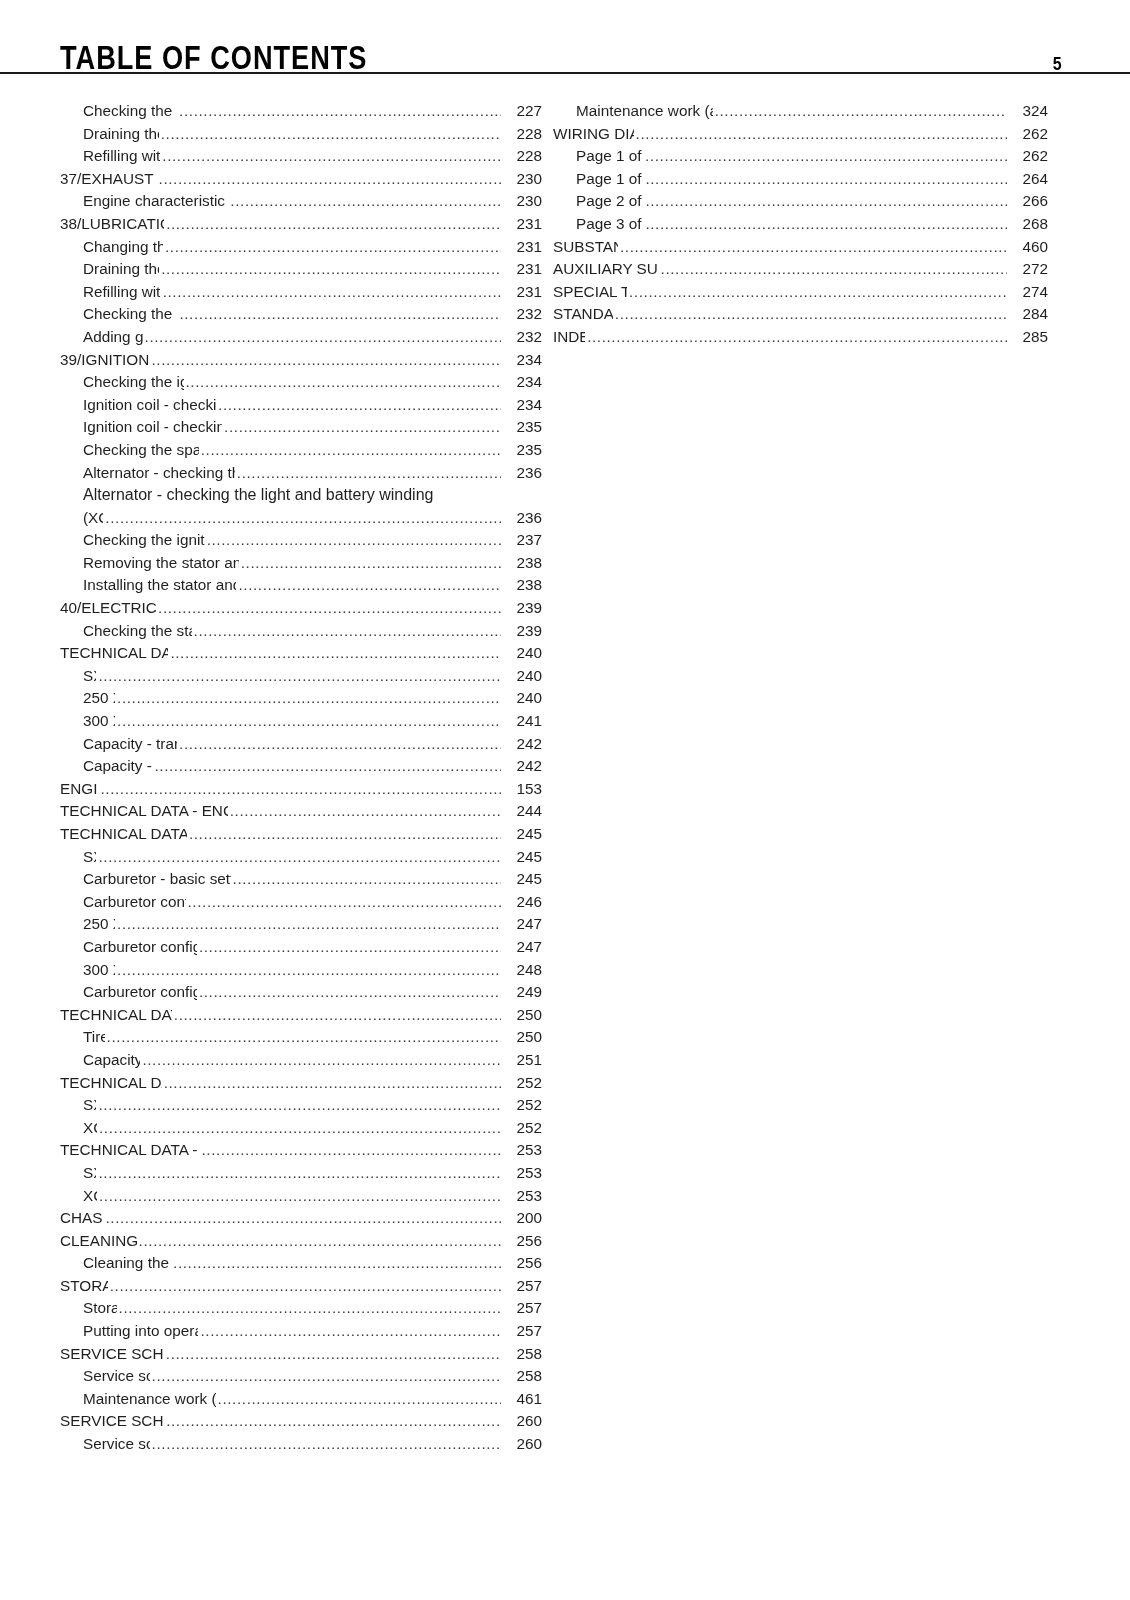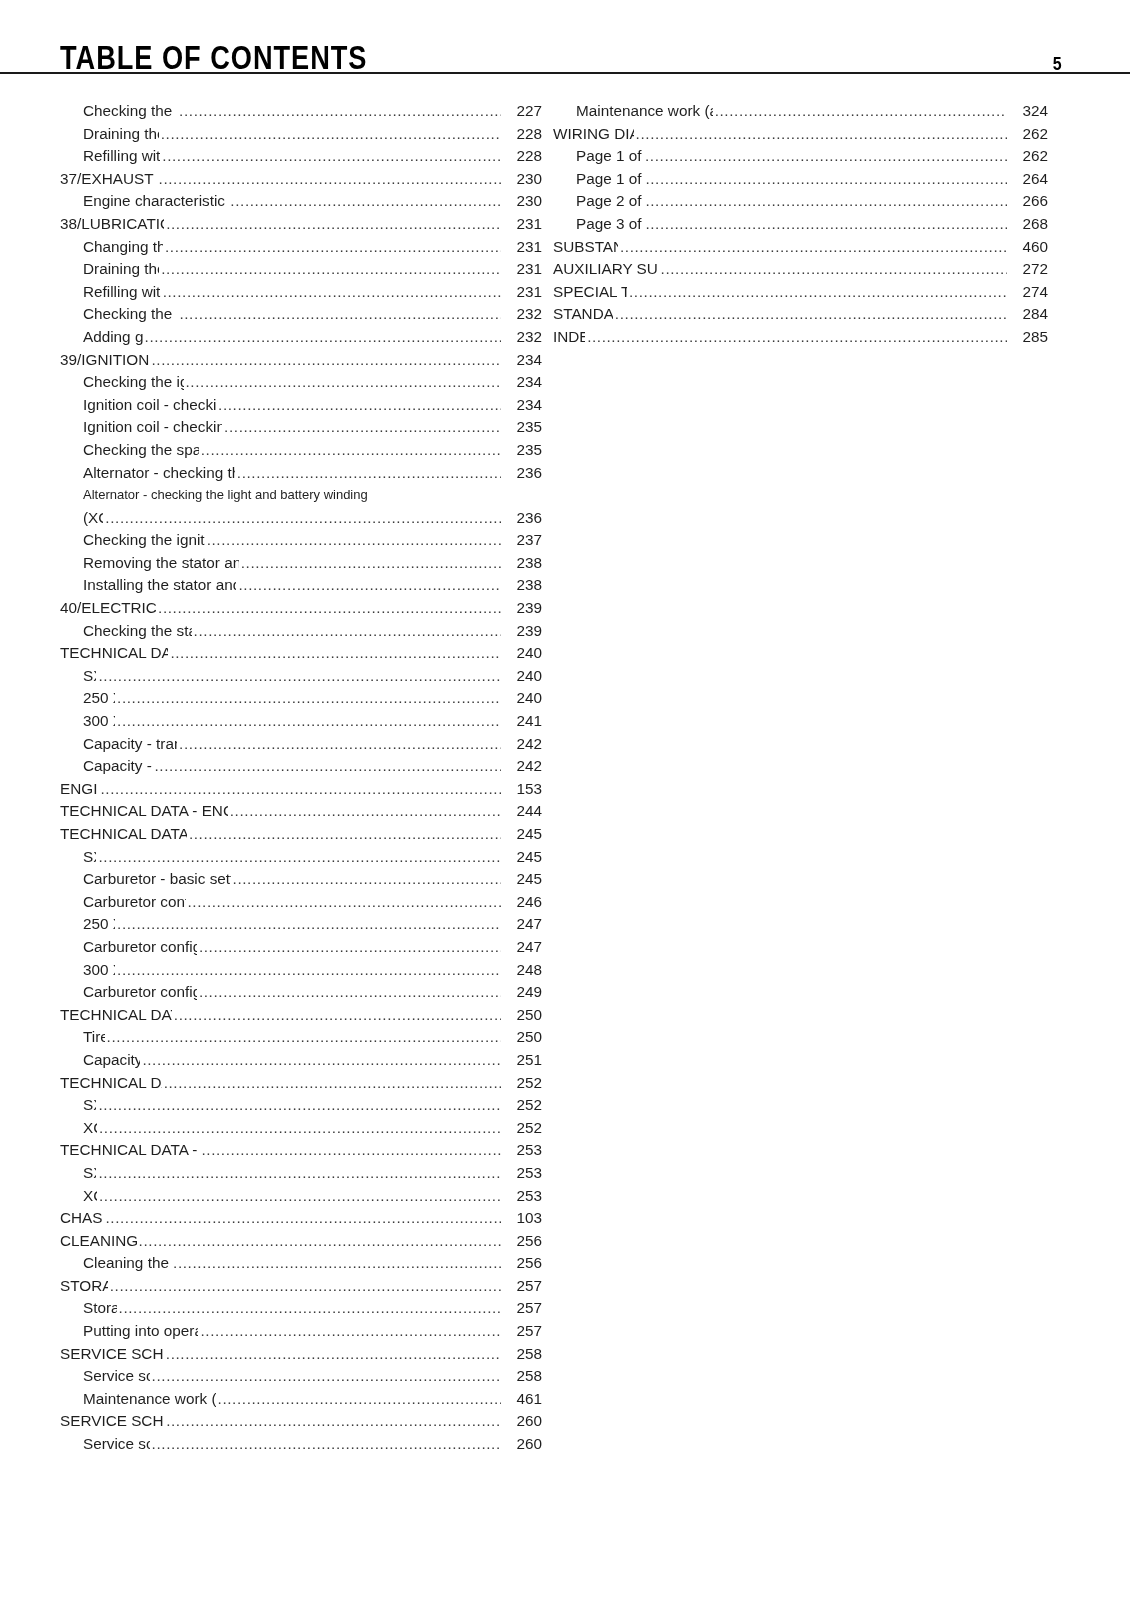--- a/index.html
+++ b/index.html
@@ -105,21 +105,21 @@
   .toc-page {
     flex: 0 0 auto;
     width: 34px;
     text-align: right;
     padding-left: 6px;
     color: #1f1f1f;
   }
 
   
   .toc-wrapline {
-    font-size: 13px;
+    font-size: 16px;
     line-height: 22.6px;
     color: #1f1f1f;
     white-space: nowrap;
   }
   .toc-wrapline.lvl2 { padding-left: 23px; }
 </style>
 </head>
 <body>
 
 <div class="page">
@@ -369,21 +369,21 @@
           <span class="toc-page">253</span>
         </div>
         <div class="toc-entry lvl2">
           <span class="toc-title">XC</span>
           <span class="toc-dots">..............................................................................................................................</span>
           <span class="toc-page">253</span>
         </div>
         <div class="toc-entry">
           <span class="toc-title">CHASSIS</span>
           <span class="toc-dots">..............................................................................................................................</span>
-          <span class="toc-page">103</span>
+          <span class="toc-page">200</span>
         </div>
         <div class="toc-entry">
           <span class="toc-title">CLEANING, CARE</span>
           <span class="toc-dots">..............................................................................................................................</span>
           <span class="toc-page">256</span>
         </div>
         <div class="toc-entry lvl2">
           <span class="toc-title">Cleaning the motorcycle</span>
           <span class="toc-dots">..............................................................................................................................</span>
           <span class="toc-page">256</span>

